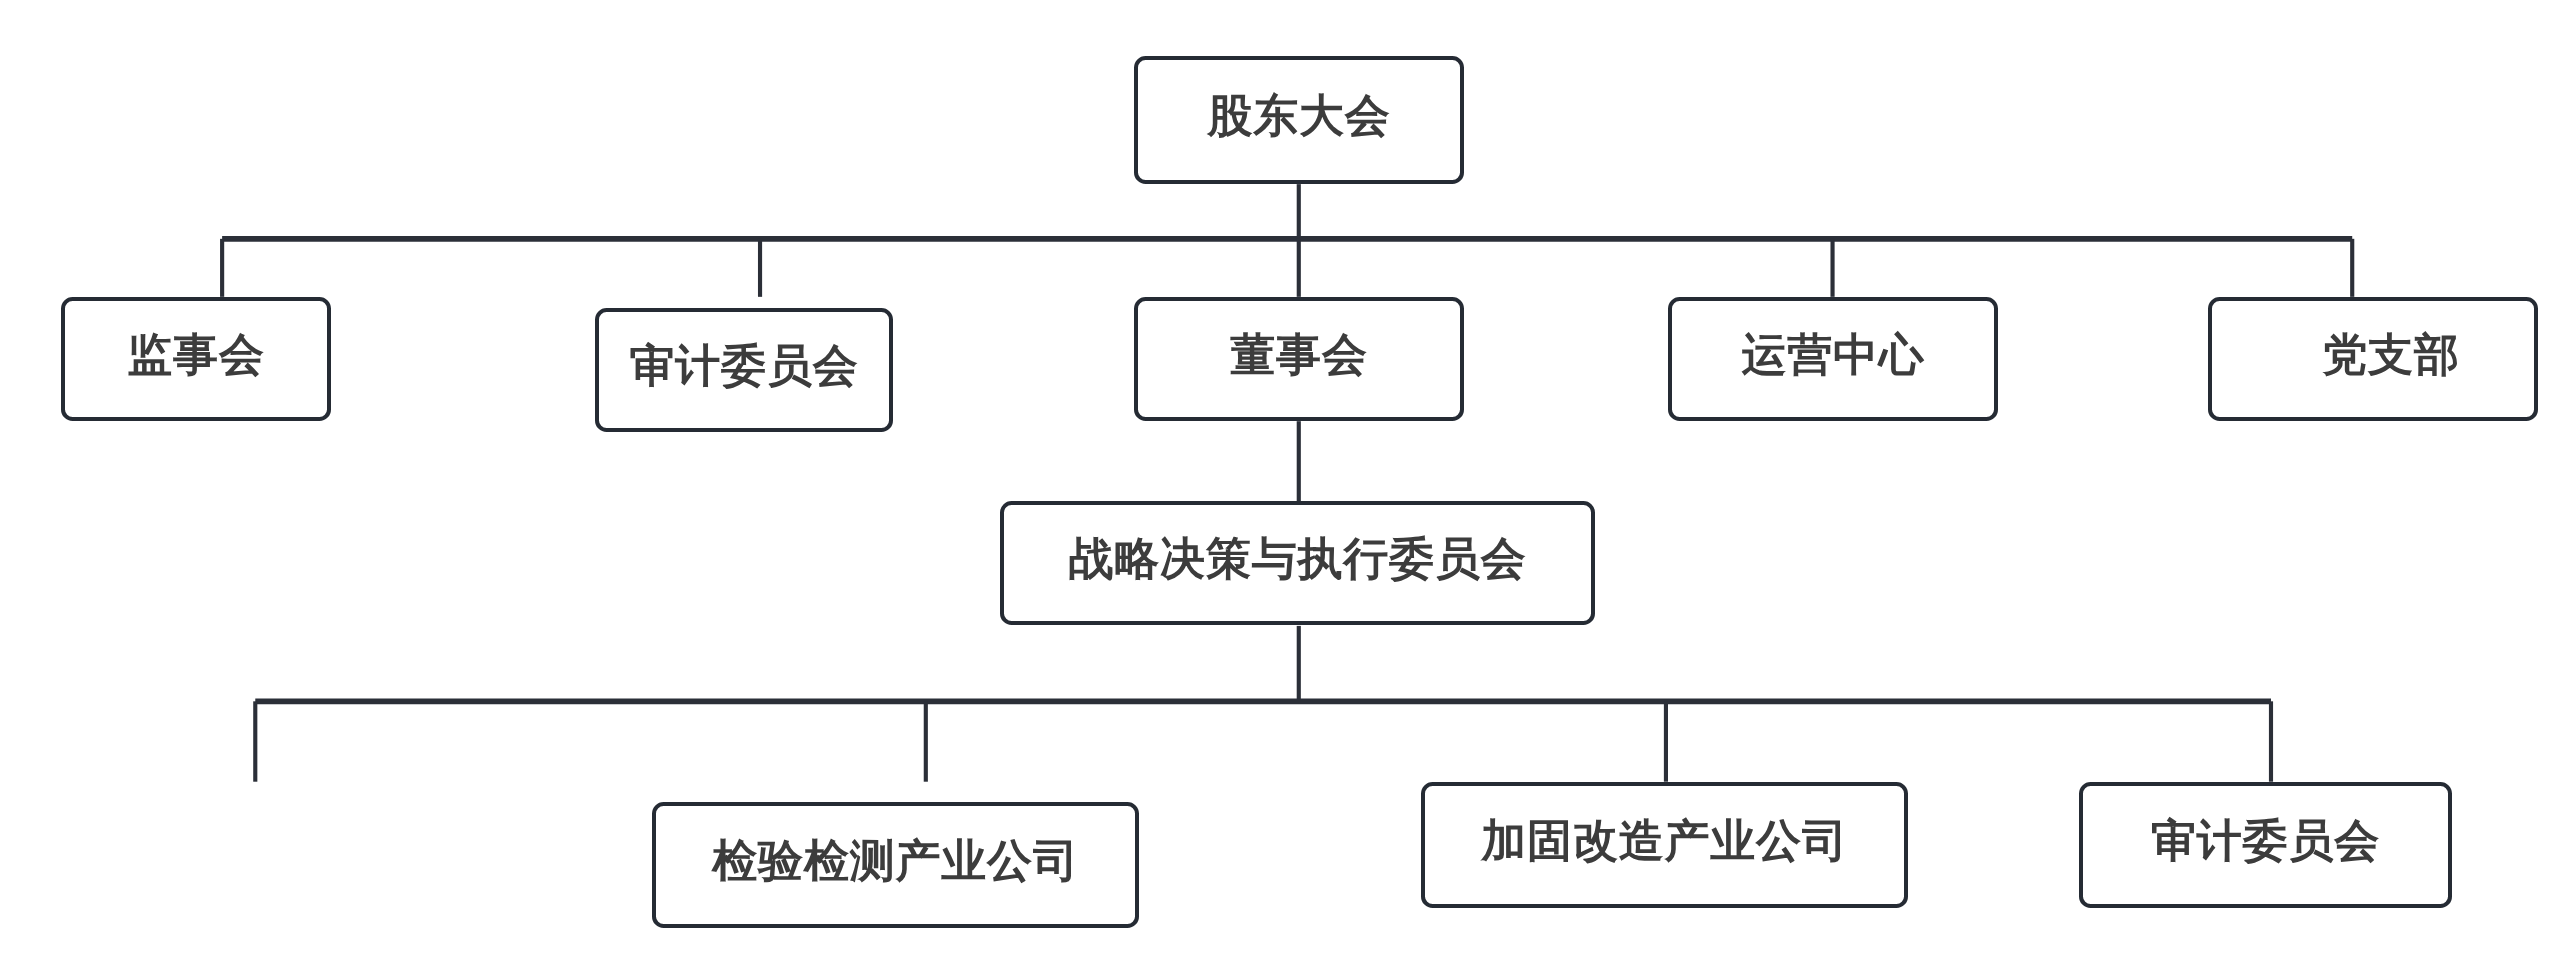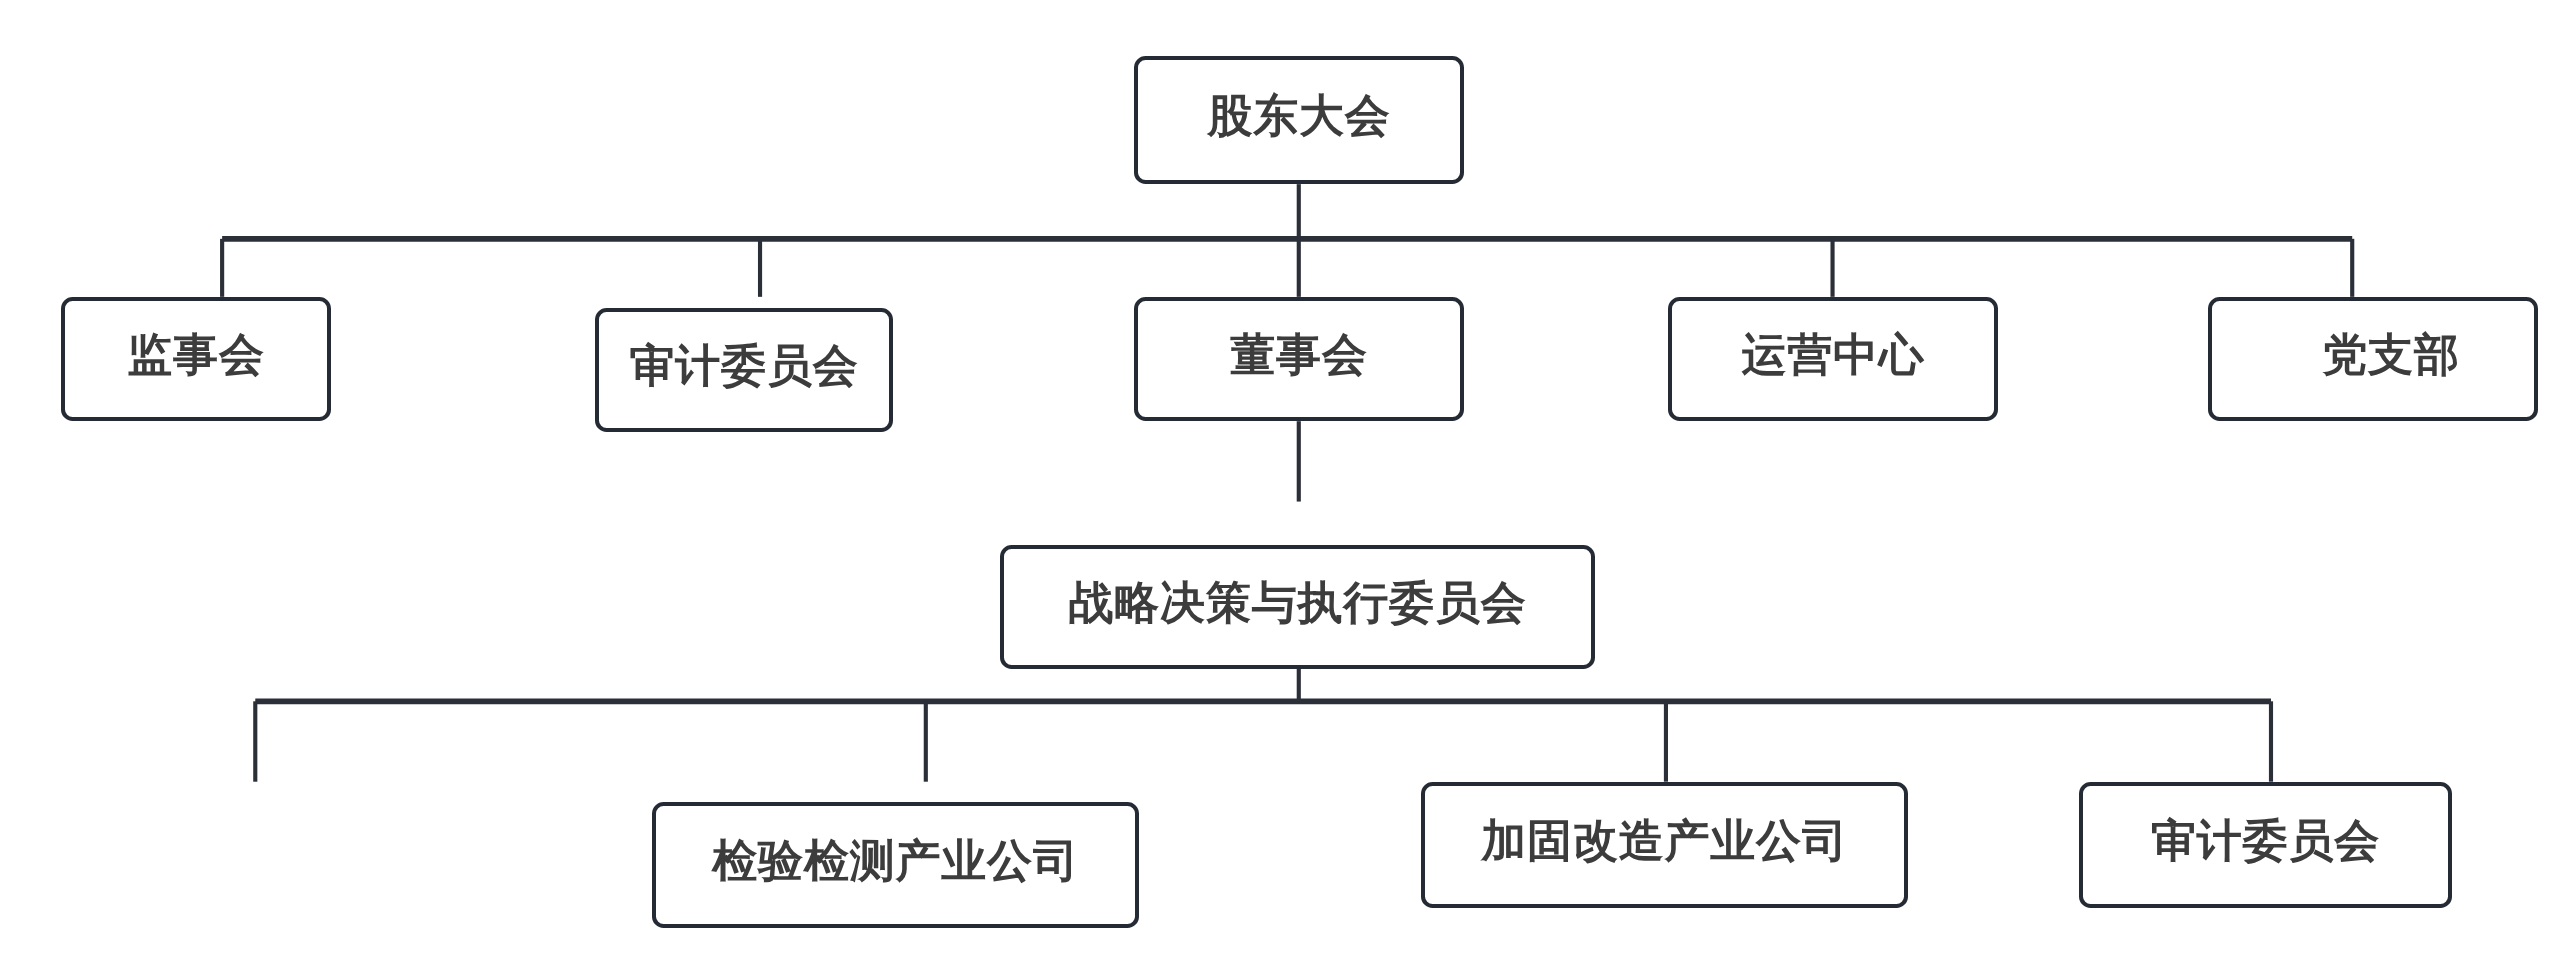--- a/index.html
+++ b/index.html
@@ -47,21 +47,21 @@
   }
   
   .n-shareholders { left: 1134px; top: 56px;  width: 330px; height: 128px; }
   
   .n-supervisory  { left: 61px;   top: 297px; width: 270px; height: 124px; }
   .n-audit        { left: 595px;  top: 297px; width: 298px; height: 124px; margin-top: 11px; }
   .n-board        { left: 1134px; top: 297px; width: 330px; height: 124px; }
   .n-union        { left: 1668px; top: 297px; width: 330px; height: 124px; }
   .n-party        { left: 2208px; top: 297px; width: 330px; height: 124px; padding-left: 36px; }
   
-  .n-strategy     { left: 1000px; top: 501px; width: 595px; height: 124px; margin-top: 44px; }
+  .n-strategy     { left: 1000px; top: 501px; width: 595px; height: 124px; }
   
   .n-operations   { left: 98px;  top: 782px; width: 230px; height: 126px; }
   .n-inspection   { left: 652px;  top: 782px; width: 487px; height: 126px; margin-top: 20px; }
   .n-reinforce    { left: 1421px; top: 782px; width: 487px; height: 126px; }
   .n-digital      { left: 2079px; top: 782px; width: 373px; height: 126px; }
 </style>
 </head>
 <body>
 
 <div id="canvas">

